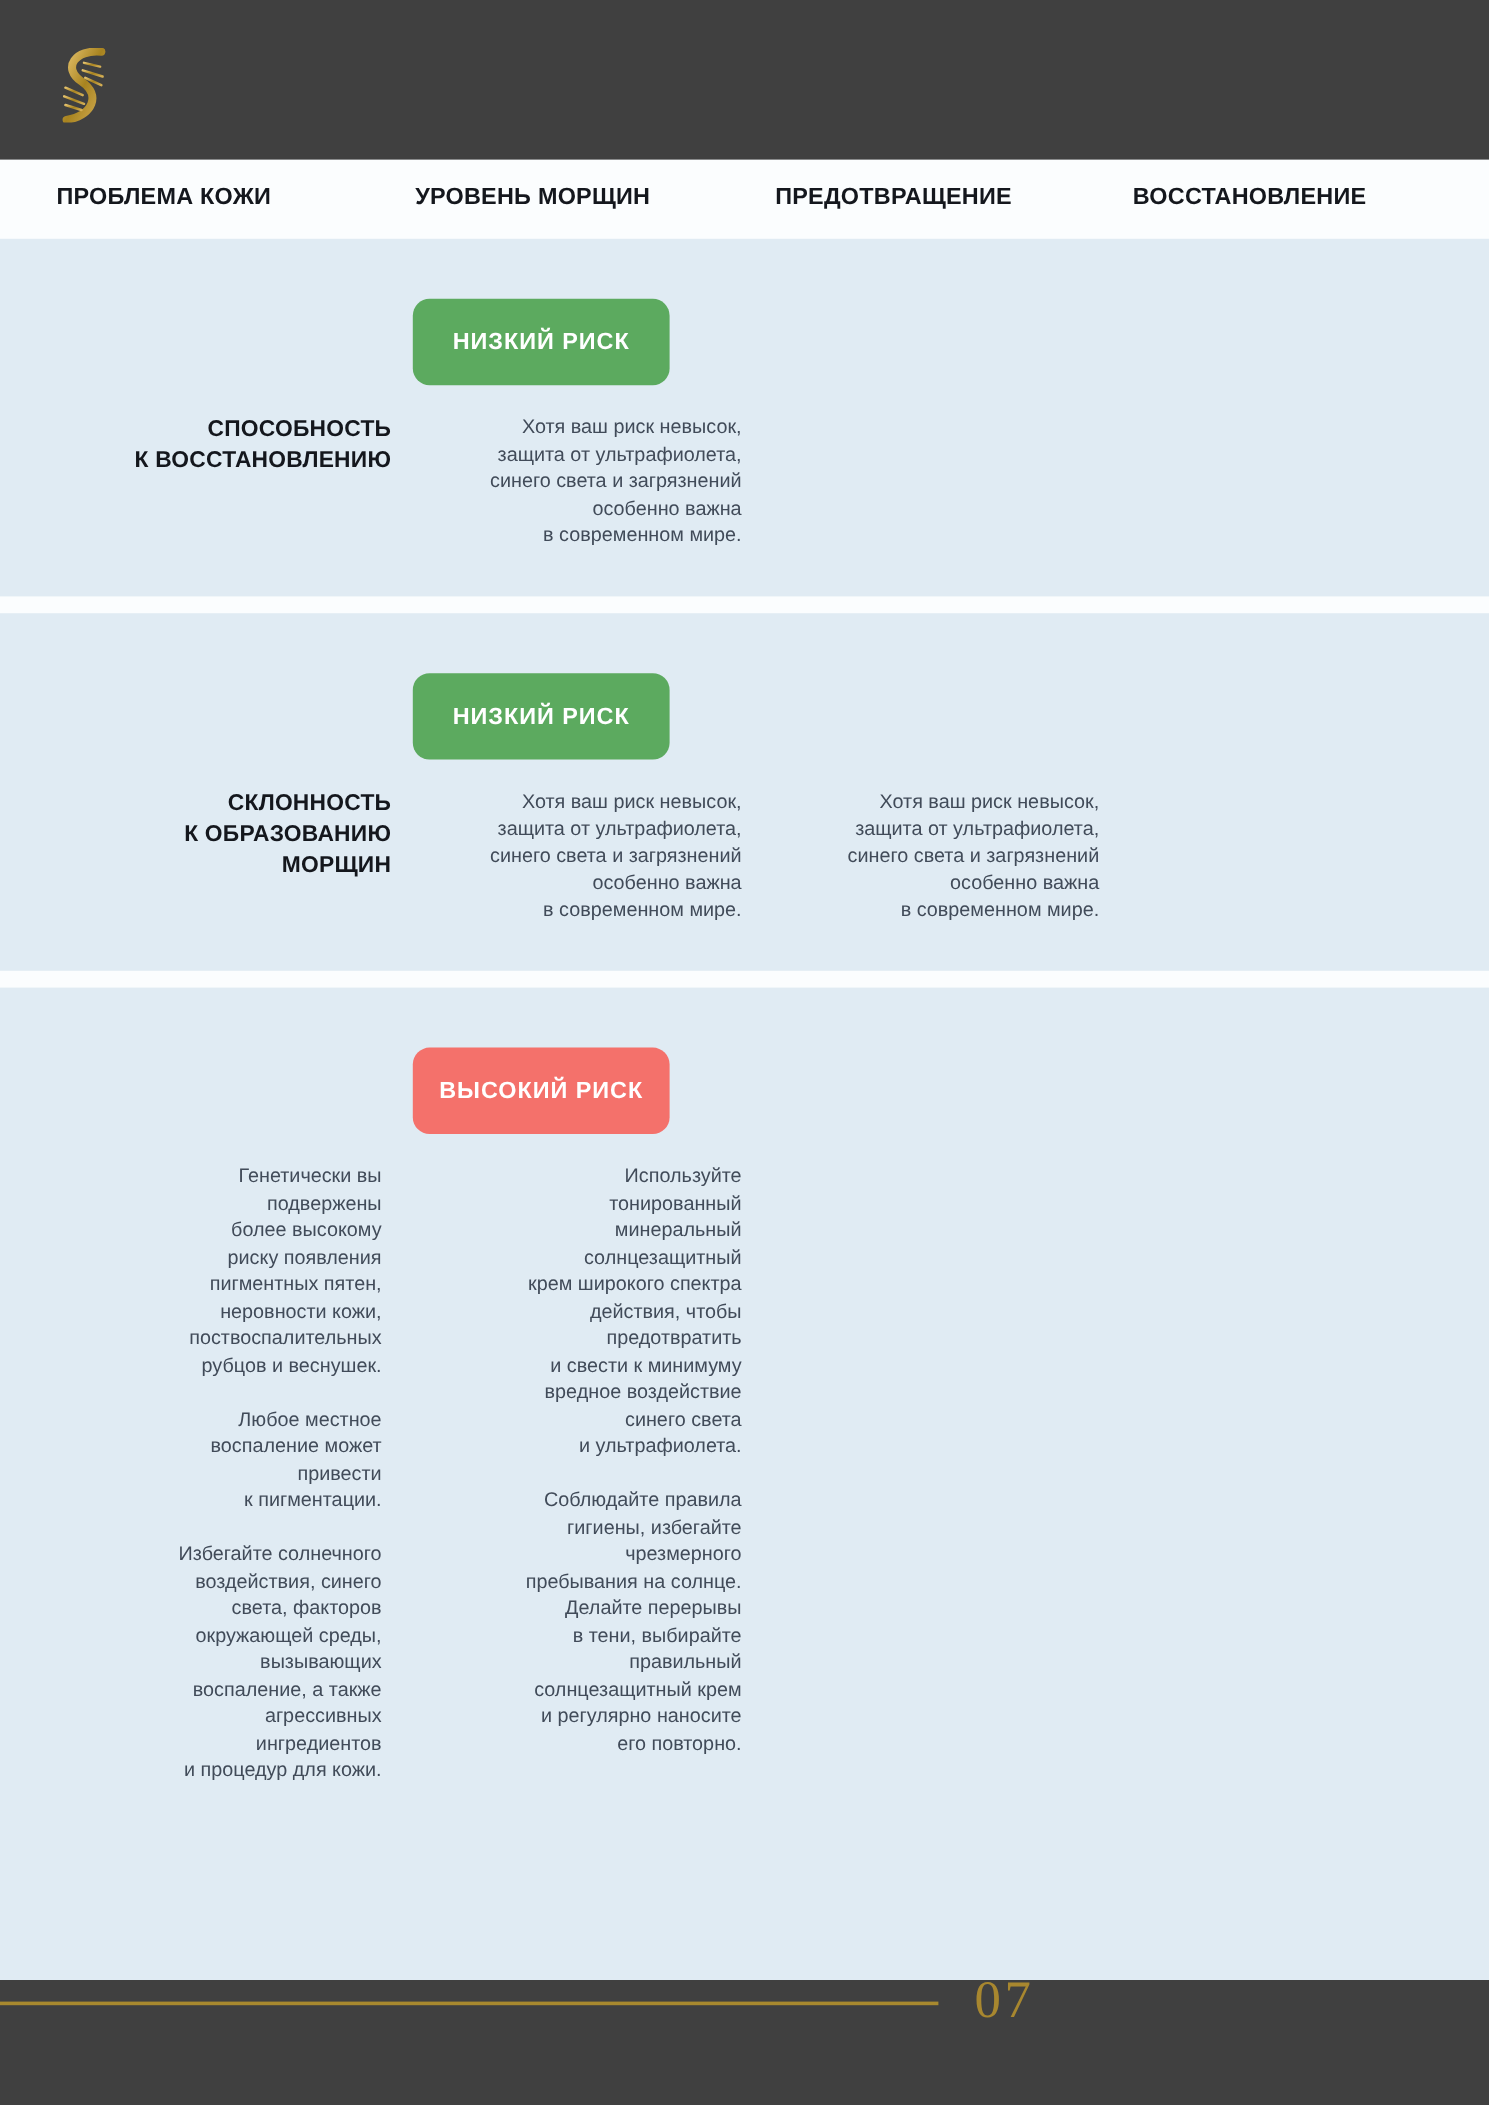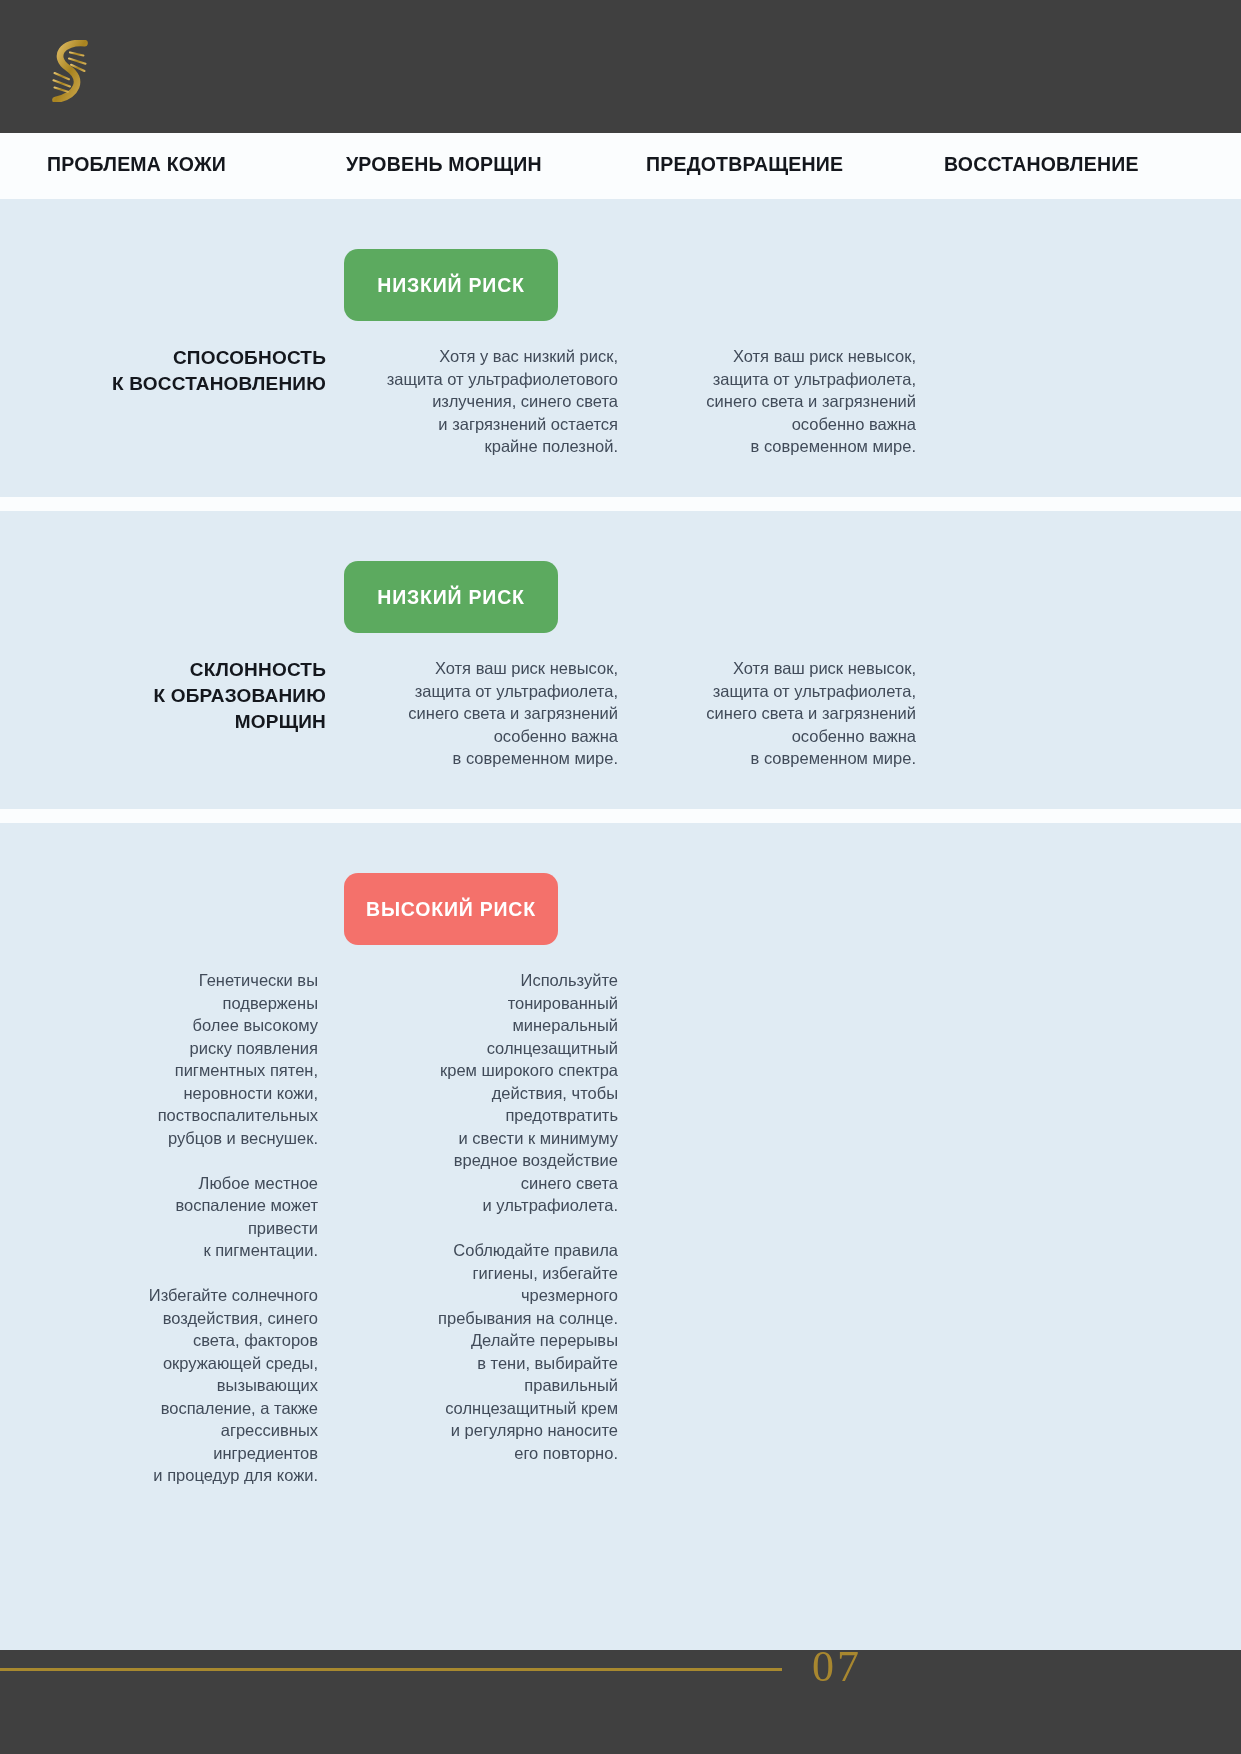--- a/index.html
+++ b/index.html
@@ -74,25 +74,20 @@
       <div class="hlabel">УРОВЕНЬ МОРЩИН</div>
       <div class="hlabel">ПРЕДОТВРАЩЕНИЕ</div>
       <div class="hlabel">ВОССТАНОВЛЕНИЕ</div>
     </div>
 
     <section class="panel s1">
       <div class="badge low">НИЗКИЙ РИСК</div>
       <div class="grid row">
         <div class="title">СПОСОБНОСТЬ
 К ВОССТАНОВЛЕНИЮ</div>
-        <div class="cell">Хотя у вас низкий риск,
-защита от ультрафиолетового
-излучения, синего света
-и загрязнений остается
-крайне полезной.</div>
         <div class="cell">Хотя ваш риск невысок,
 защита от ультрафиолета,
 синего света и загрязнений
 особенно важна
 в современном мире.</div>
         <div class="cell"></div>
       </div>
     </section>
 
     <section class="panel s2">

